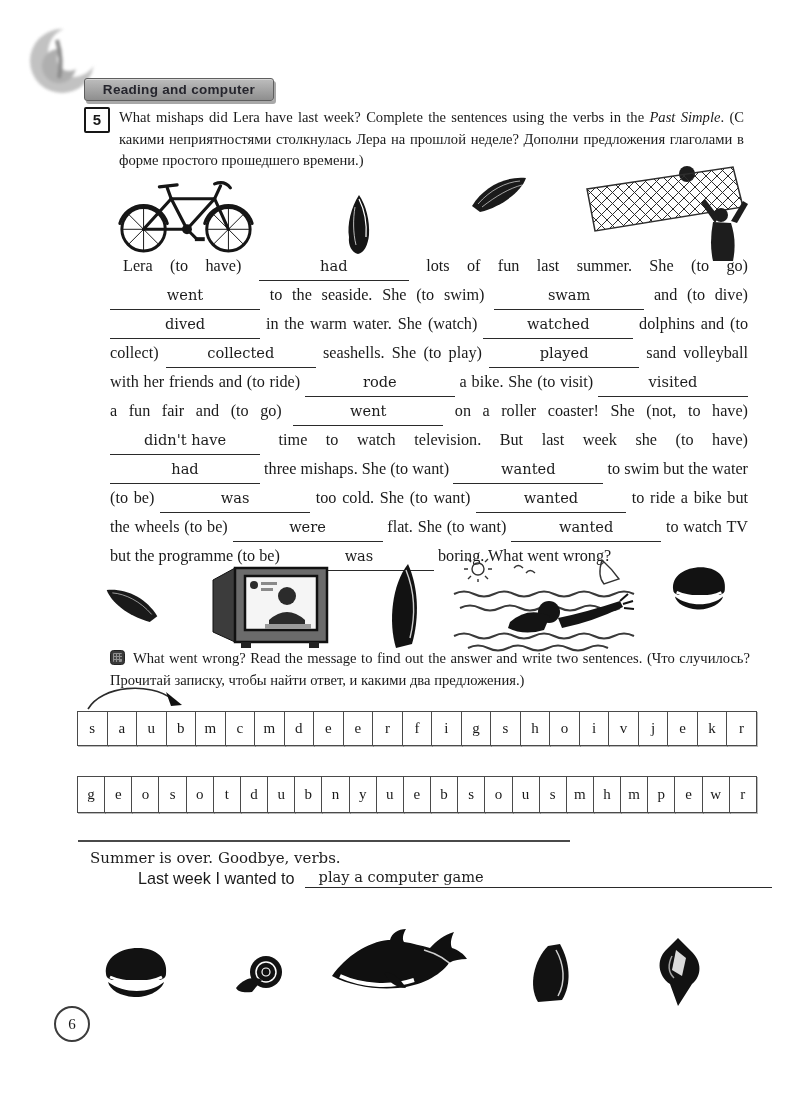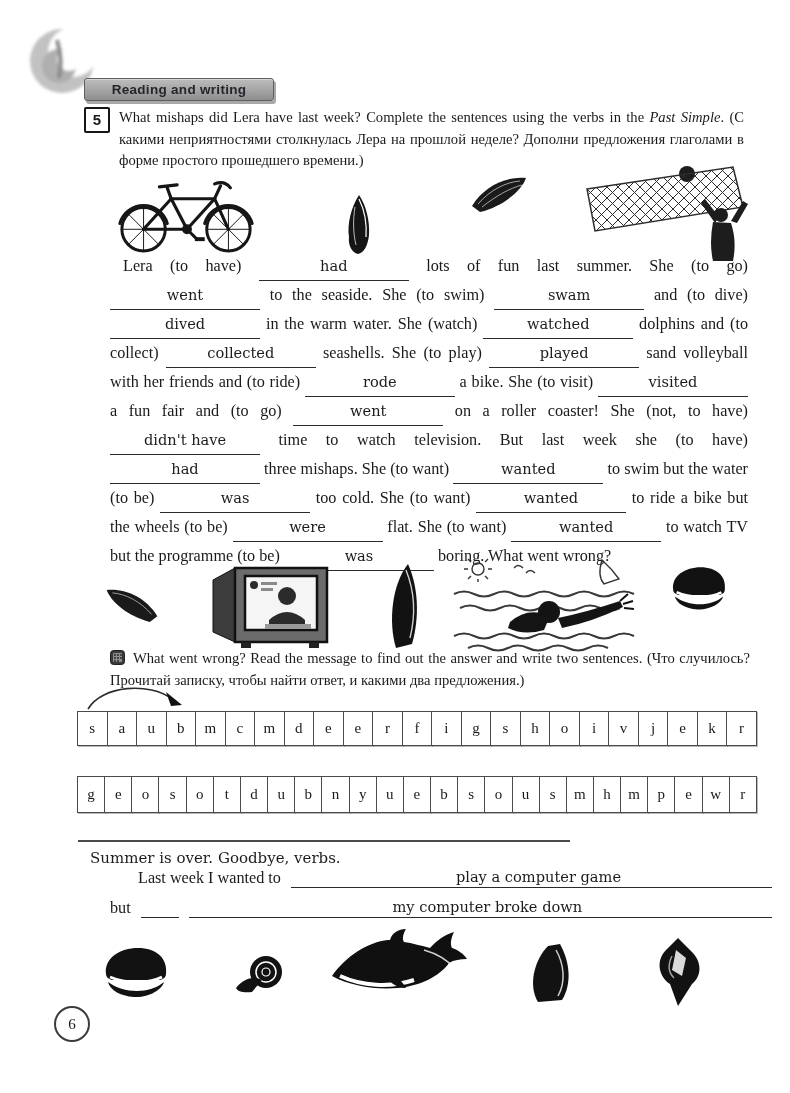--- a/index.html
+++ b/index.html
@@ -37,22 +37,22 @@
   .letrow .cell{flex:1;border:1px solid #4a4a4a;margin-left:-1px;background:#fff;
         display:flex;align-items:center;justify-content:center;
         font-family:"Liberation Serif",serif;font-size:15px;
         box-shadow:1px 1px 0 rgba(60,60,60,.35);}
   .row1{top:711px;height:35px;}
   .row2{top:776px;height:37px;}
   .ruled{height:2px;background:#4a4a4a;}
 
   
   .ansrow{display:flex;align-items:flex-end;}
-  .prefix{font-family:Liberation Serif, serif;font-size:16.2px;white-space:nowrap;padding-right:10px;}
-  .ansline{flex:1;border-bottom:1.3px solid #2a2a2a;padding:0 0 1px 14px;text-align:center;}
+  .prefix{font-family:Liberation Sans, sans-serif;font-size:16.2px;white-space:nowrap;padding-right:10px;}
+  .ansline{flex:1;border-bottom:1.3px solid #2a2a2a;padding:0 0 1px 14px;}
   .shortblank{display:inline-block;width:38px;border-bottom:1.3px solid #2a2a2a;margin-right:10px;}
 
   .pagenum{left:54px;top:1006px;width:32px;height:32px;border:2px solid #3c3c3c;border-radius:50%;
            text-align:center;line-height:32px;font-family:"Liberation Serif",serif;font-size:15px;}
   svg{display:block;width:100%;height:100%;}
 </style>
 </head>
 <body>
 
 <div class="page">
@@ -60,21 +60,21 @@
   <div class="abs logo">
     <svg viewBox="0 0 74 74" style="filter:blur(1.4px);opacity:.8">
       <circle cx="36" cy="37" r="32" fill="#b3b3b3"></circle>
       <circle cx="47" cy="28" r="25" fill="#ffffff"></circle>
       <circle cx="33" cy="42" r="17" fill="#9c9c9c"></circle>
       <circle cx="43" cy="35" r="12" fill="#ffffff"></circle>
       <path d="M31 16 q6 20 2 38" stroke="#6f6f6f" stroke-width="4" fill="none"></path>
     </svg>
   </div>
 
-  <div class="abs badge">Reading and writing</div>
+  <div class="abs badge">Reading and computer</div>
 
   <div class="abs exnum">5</div>
   <div class="abs instr instr5">
     <span>What mishaps did Lera have last week? Complete the sentences using the verbs in the</span>
     <span class="it">Past Simple</span><span>. (С какими неприятностями столкнулась Лера на прошлой неделе? Дополни предложения глаголами в форме простого прошедшего времени.)</span>
   </div>
 
   <div class="abs" style="left:112px;top:172px;width:148px;height:84px">
     <svg viewBox="0 0 150 85">
       <g stroke="#161616" fill="none" stroke-width="3">
@@ -285,25 +285,20 @@
 
   <div class="abs hw" style="left:90px;top:813px;font-size:15px">Summer is over. Goodbye, verbs.</div>
   <div class="abs ruled" style="left:78px;top:840px;width:492px"></div>
 
 
   <div class="abs ansrow" style="left:138px;top:868px;width:634px">
     <span class="prefix">Last week I wanted to</span>
     <span class="ansline"><span class="hw">play a computer game</span></span>
   </div>
 
-  <div class="abs ansrow" style="left:110px;top:898px;width:662px">
-    <span class="prefix">but</span>
-    <span class="shortblank">&nbsp;</span>
-    <span class="ansline"><span class="hw">my computer broke down</span></span>
-  </div>
 
   <div class="abs" style="left:100px;top:944px;width:72px;height:56px">
     <svg viewBox="0 0 72 56">
       <path d="M6 30 C4 14 20 4 38 4 C56 4 68 14 66 30 C66 33 64 35 60 36 L12 36 C8 35 6 33 6 30 Z" fill="#121212"></path>
       <path d="M8 38 C24 50 50 50 64 38 C62 46 48 54 34 53 C20 52 10 46 8 38 Z" fill="#121212"></path>
       <path d="M10 33 C26 40 48 40 62 33" stroke="#fff" stroke-width="3" fill="none"></path>
     </svg>
   </div>
 
   <div class="abs" style="left:230px;top:952px;width:58px;height:42px">

